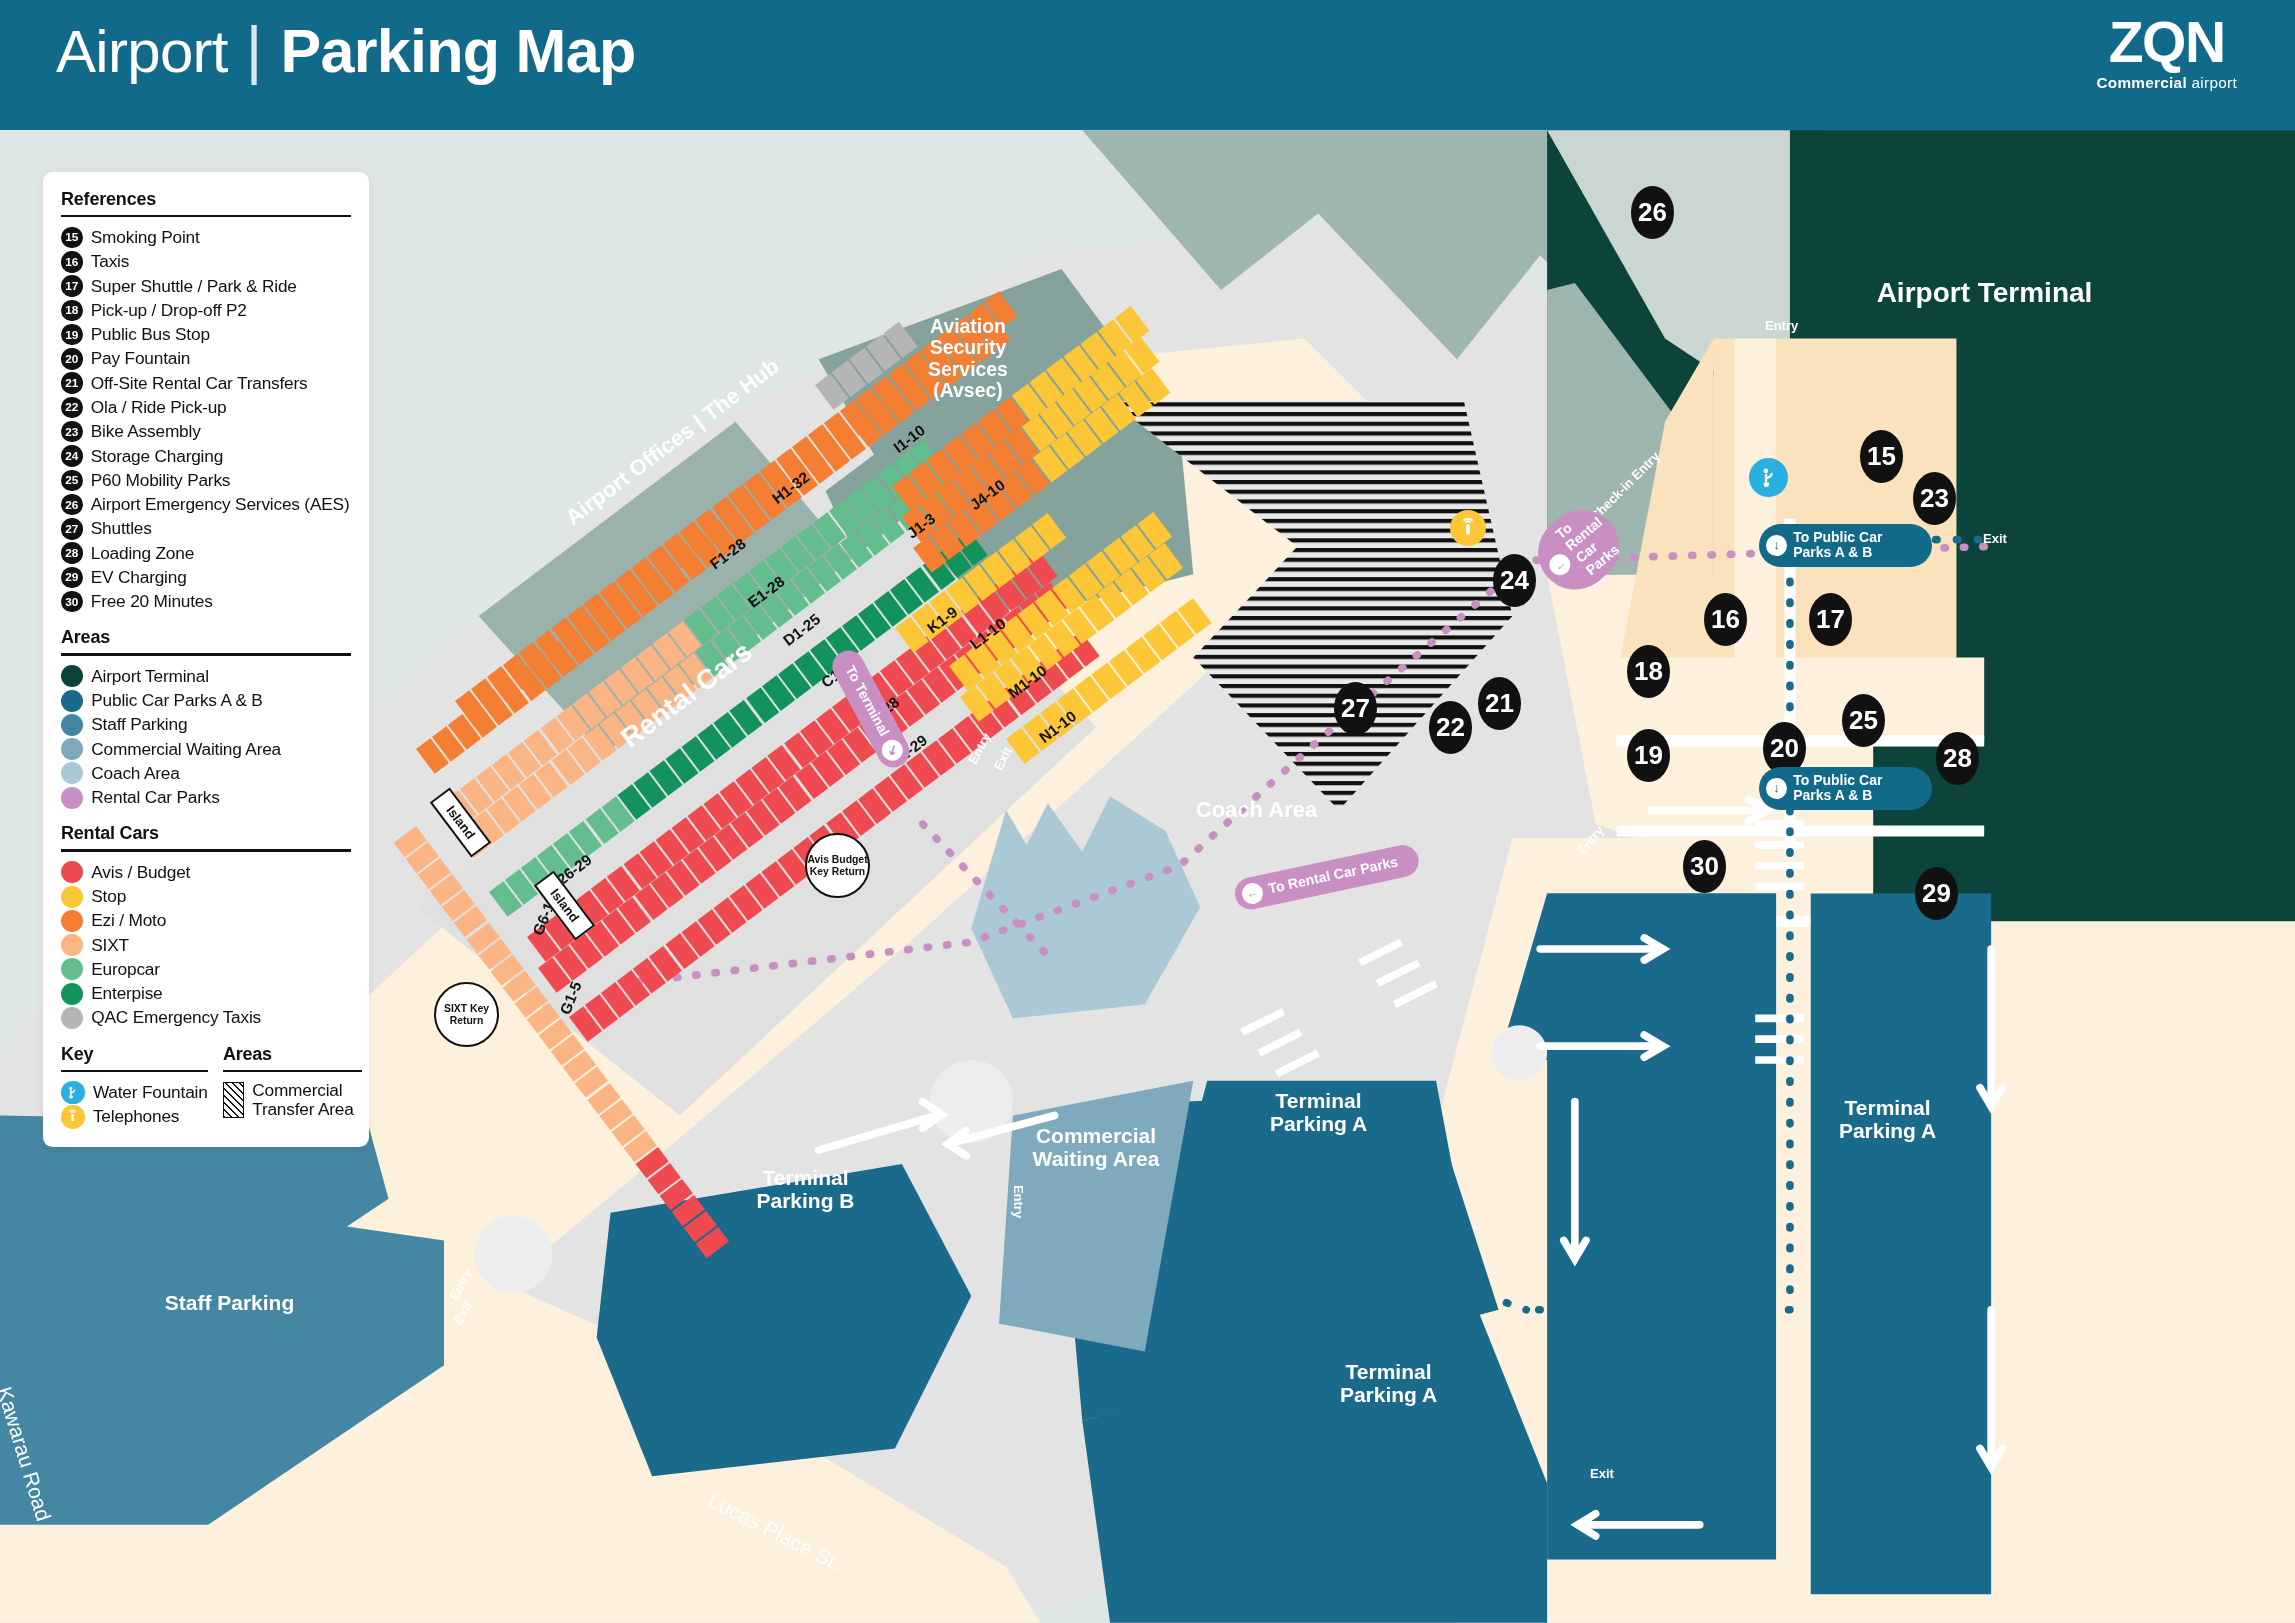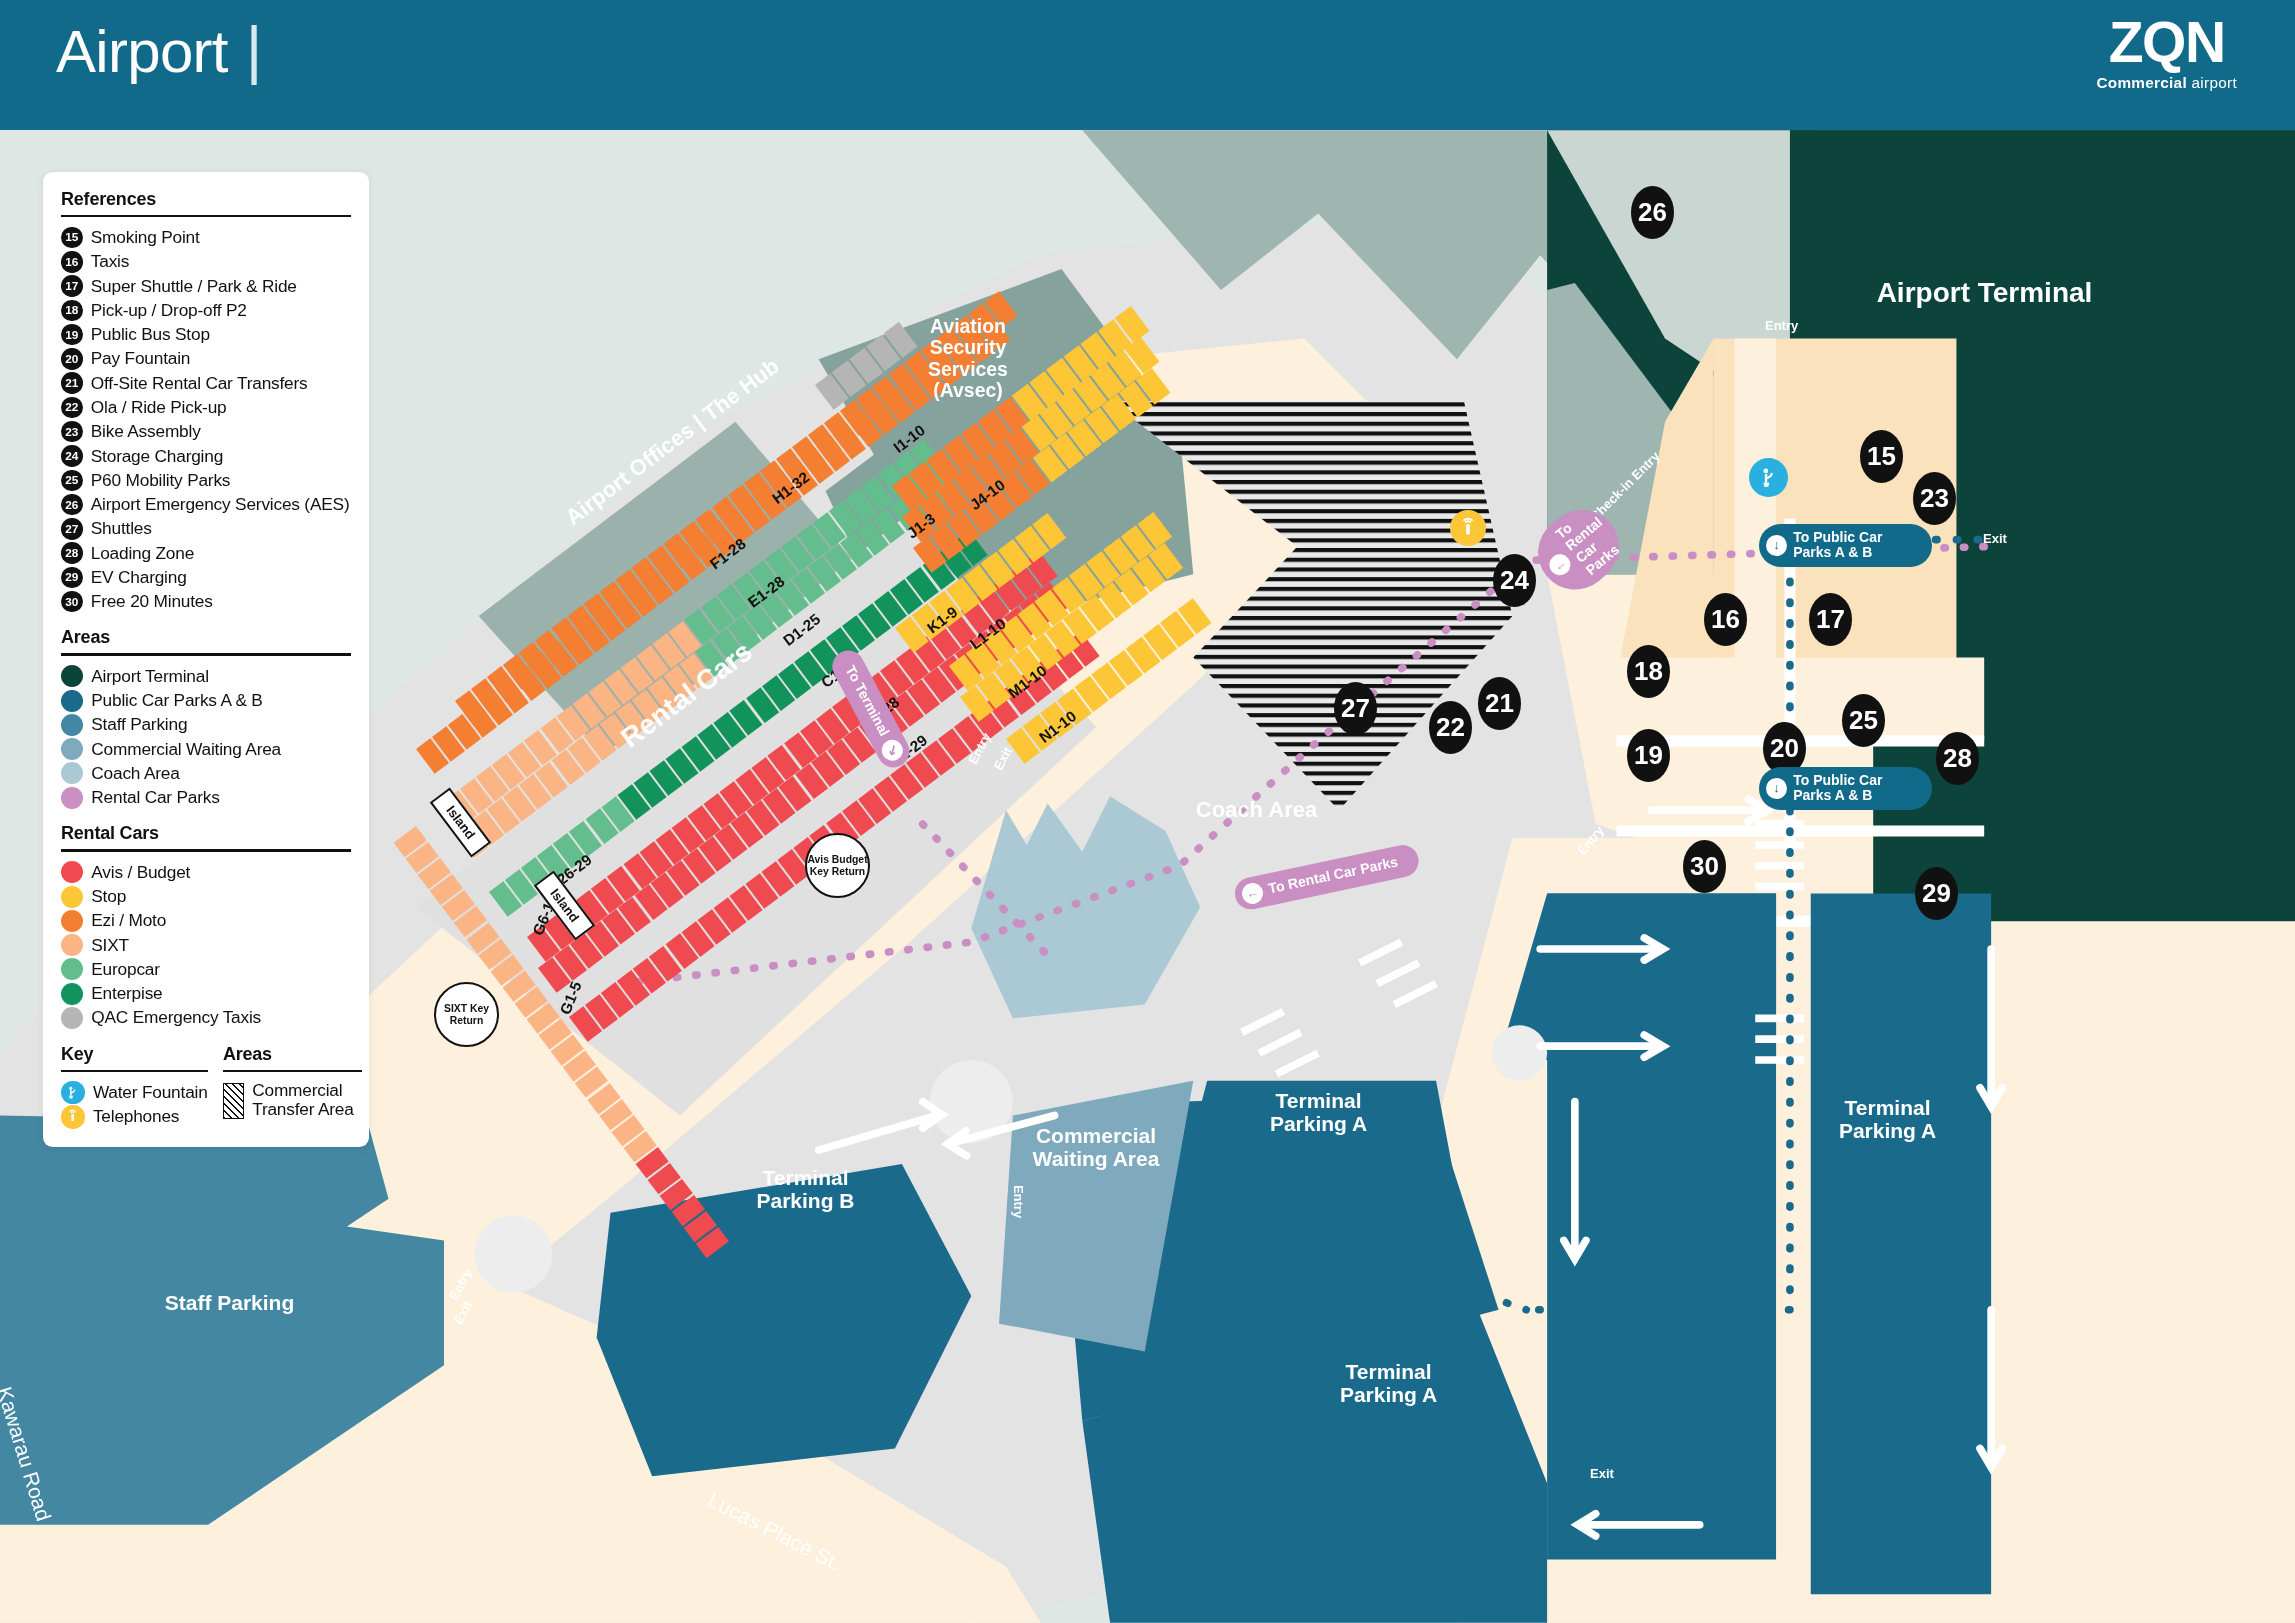--- a/index.html
+++ b/index.html
@@ -115,20 +115,21 @@
     display: flex; align-items: center; justify-content: center; color: #fff;
   }
 </style>
 </head>
 <body>
 
 <div id="header">
   <div class="title-wrap">
     <span class="t-light">Airport</span>
     <span class="t-div">|</span>
+    <span class="t-bold">Parking Map</span>
   </div>
   <div id="logo">
     <div class="zqn">ZQN</div>
     <div class="sub">
       <b>Commercial</b>
       <span>airport</span>
     </div>
   </div>
 </div>
 
@@ -415,21 +416,21 @@
                 <rect x="10" y="8" width="4" height="11" rx="1.4" fill="#fff" stroke="none"></rect>
               </svg>
           </div>
           <div class="lg-txt">Telephones</div>
         </div>
       </div>
     </div>
     <div class="lg-col areas">
       <div class="lg-h">Areas</div>
       <div class="lg-rule"></div>
-      <div class="lg-row" style="height:auto;align-items:flex-end">
+      <div class="lg-row" style="height:auto;align-items:center">
         <div class="hatch-sw"></div>
         <div class="lg-txt two-line">Commercial Transfer Area</div>
       </div>
     </div>
   </div>
 </div>
 
 <div style="position:absolute;left:0;top:0;width:2295px;height:1623px;z-index:45;">
 
   <div class="mlabel" style="left:1832px;top:278px;width:305px;font-size:28px;">Airport Terminal</div>

